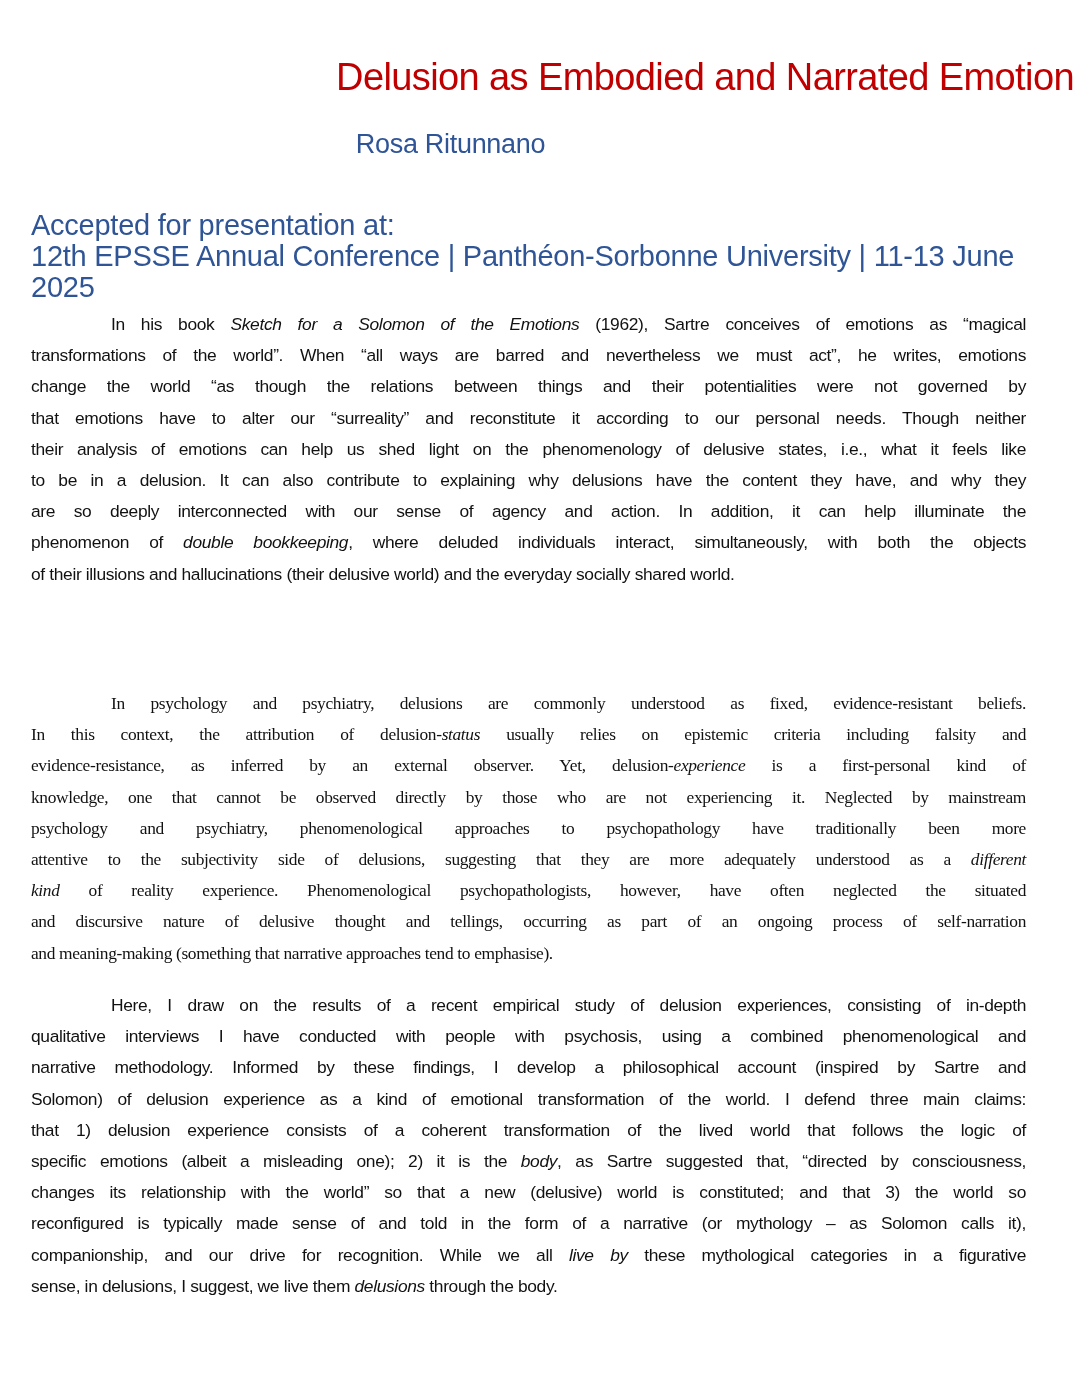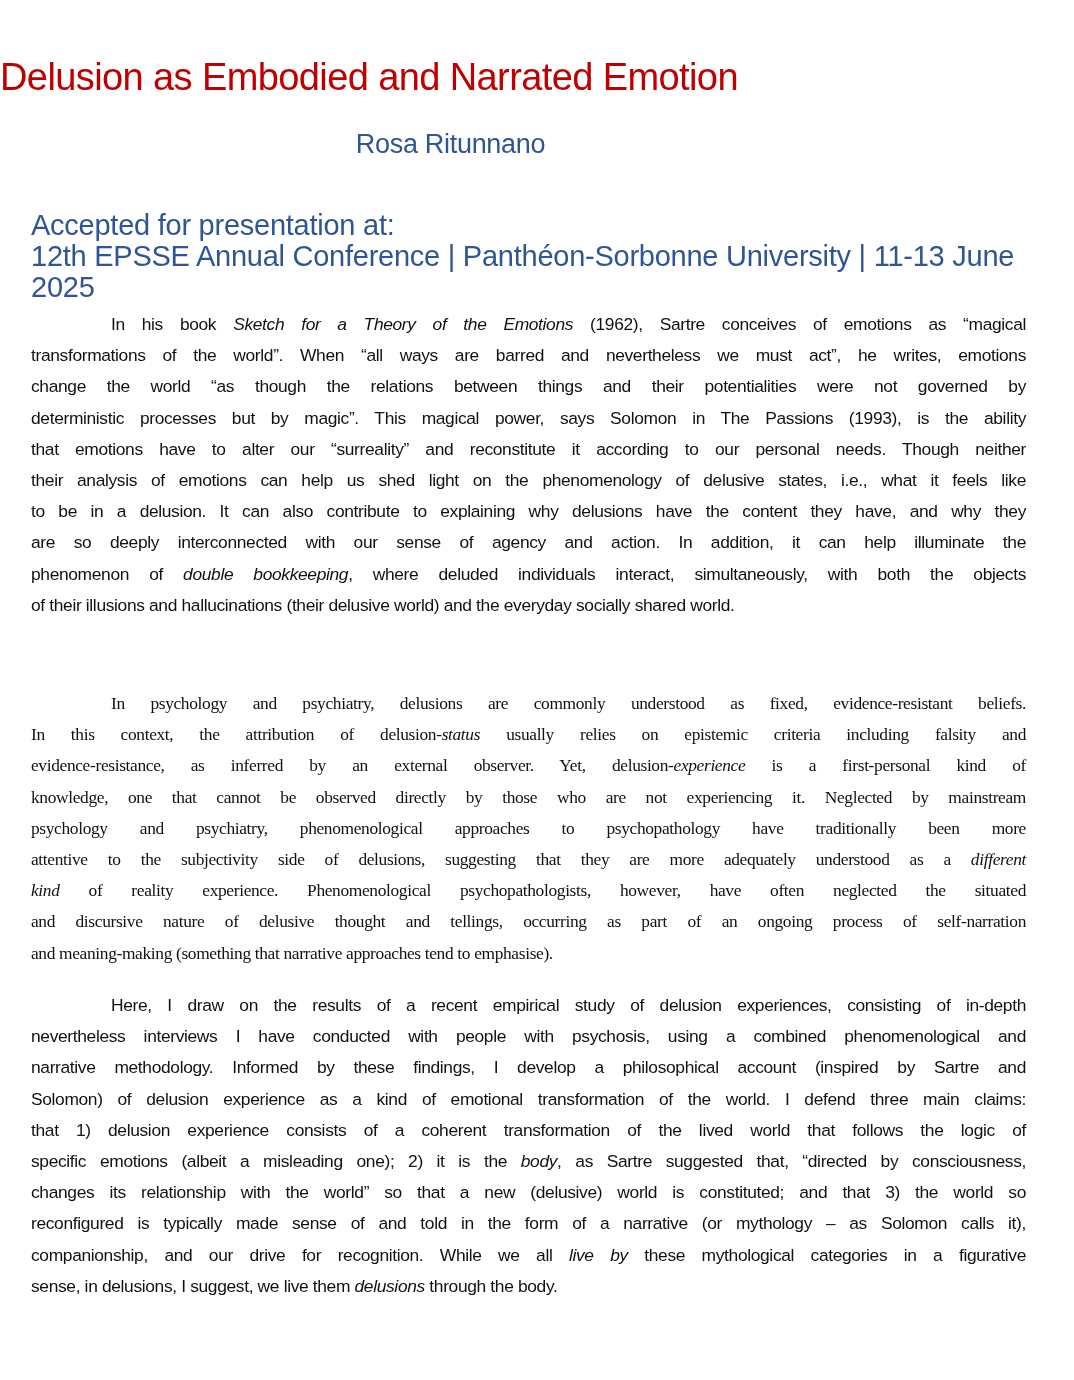--- a/index.html
+++ b/index.html
@@ -1,62 +1,61 @@
 <!DOCTYPE html>
 <html><head>
 <meta charset="utf-8">
 <style>
   html, body { margin:0; padding:0; background:#ffffff; }
   body { width:1074px; height:1380px; position:relative; overflow:hidden; font-family:"Liberation Sans", sans-serif; }
-  .title { position:absolute; left:0; width:1074px; top:52px; text-align:left; color:#c00000; font-size:38px; letter-spacing:-0.6px; line-height:50px; }
+  .title { position:absolute; left:0; width:1074px; top:52px; text-align:right; color:#c00000; font-size:38px; letter-spacing:-0.6px; line-height:50px; }
   .author { position:absolute; left:0; width:901px; top:126px; text-align:center; color:#2f5597; font-size:27px; letter-spacing:-0.3px; line-height:36px; }
   .conf { position:absolute; left:31px; top:210px; color:#2f5597; font-size:29px; line-height:31px; letter-spacing:-0.25px; }
   .para { position:absolute; left:31px; width:995px; font-size:17.4px; color:#111; letter-spacing:-0.35px; }
   .line { display:block; height:31.2px; line-height:31.2px; text-align:justify; text-align-last:justify; white-space:nowrap; overflow:visible; }
   .line.last { text-align-last:left; }
   .line.indent { padding-left:80px; }
   i { font-style:italic; }
 </style>
 </head>
 <body>
 
 <div>
   <div class="title">Delusion as Embodied and Narrated Emotion</div>
   <div class="author">Rosa Ritunnano</div>
   <div class="conf">
     <div>Accepted for presentation at:</div>
     <div>12th EPSSE Annual Conference | Panthéon-Sorbonne University | 11-13 June 2025</div>
   </div>
 
   <div class="para" id="p0" style="top:309px;">
-      <span class="line indent">In his book <i>Sketch for a Theory of the Emotions</i> (1962), Sartre conceives of emotions as “magical</span>
+      <span class="line indent">In his book <i>Sketch for a Solomon of the Emotions</i> (1962), Sartre conceives of emotions as “magical</span>
       <span class="line">transformations of the world”.  When “all ways are barred and nevertheless we must act”, he writes, emotions</span>
       <span class="line">change the world “as though the relations between things and their potentialities were not governed by</span>
-      <span class="line">deterministic processes but by magic”.  This magical power, says Solomon in The Passions (1993), is the ability</span>
       <span class="line">that emotions have to alter our “surreality” and reconstitute it according to our personal needs. Though neither</span>
       <span class="line">their analysis of emotions can help us shed light on the phenomenology of delusive states, i.e., what it feels like</span>
       <span class="line">to be in a delusion. It can also contribute to explaining why delusions have the content they have, and why they</span>
       <span class="line">are so deeply interconnected with our sense of agency and action. In addition, it can help illuminate the</span>
       <span class="line">phenomenon of <i>double bookkeeping</i>, where deluded individuals interact, simultaneously, with both the objects</span>
       <span class="line last">of their illusions and hallucinations (their delusive world) and the everyday socially shared world.</span>
     </div>
   <div class="para" id="p1" style="top:688px;font-family:Liberation Serif, serif;">
       <span class="line indent">In psychology and psychiatry, delusions are commonly understood as fixed, evidence-resistant beliefs.</span>
       <span class="line">In this context, the attribution of delusion-<i>status</i> usually relies on epistemic criteria including falsity and</span>
       <span class="line">evidence-resistance, as inferred by an external observer. Yet, delusion-<i>experience</i> is a first-personal kind of</span>
       <span class="line">knowledge, one that cannot be observed directly by those who are not experiencing it. Neglected by mainstream</span>
       <span class="line">psychology and psychiatry, phenomenological approaches to psychopathology have traditionally been more</span>
       <span class="line">attentive to the subjectivity side of delusions, suggesting that they are more adequately understood as a <i>different</i></span>
       <span class="line"><i>kind</i> of reality experience. Phenomenological psychopathologists, however, have often neglected the situated</span>
       <span class="line">and discursive nature of delusive thought and tellings, occurring as part of an ongoing process of self-narration</span>
       <span class="line last">and meaning-making (something that narrative approaches tend to emphasise).</span>
     </div>
   <div class="para" id="p2" style="top:990px;">
       <span class="line indent">Here, I draw on the results of a recent empirical study of delusion experiences, consisting of in-depth</span>
-      <span class="line">nevertheless interviews I have conducted with people with psychosis, using a combined phenomenological and</span>
+      <span class="line">qualitative interviews I have conducted with people with psychosis, using a combined phenomenological and</span>
       <span class="line">narrative methodology. Informed by these findings, I develop a philosophical account (inspired by Sartre and</span>
       <span class="line">Solomon) of delusion experience as a kind of emotional transformation of the world.  I defend three main claims:</span>
       <span class="line">that 1) delusion experience consists of a coherent transformation of the lived world that follows the logic of</span>
       <span class="line">specific emotions (albeit a misleading one); 2) it is the <i>body</i>, as Sartre suggested that, “directed by consciousness,</span>
       <span class="line">changes its relationship with the world” so that a new (delusive) world is constituted; and that 3) the world so</span>
       <span class="line">reconfigured is typically made sense of and told in the form of a narrative (or mythology – as Solomon calls it),</span>
       <span class="line">companionship, and our drive for recognition. While we all <i>live by</i> these mythological categories in a figurative</span>
       <span class="line last">sense, in delusions, I suggest, we live them <i>delusions</i> through the body.</span>
     </div>
 </div>

